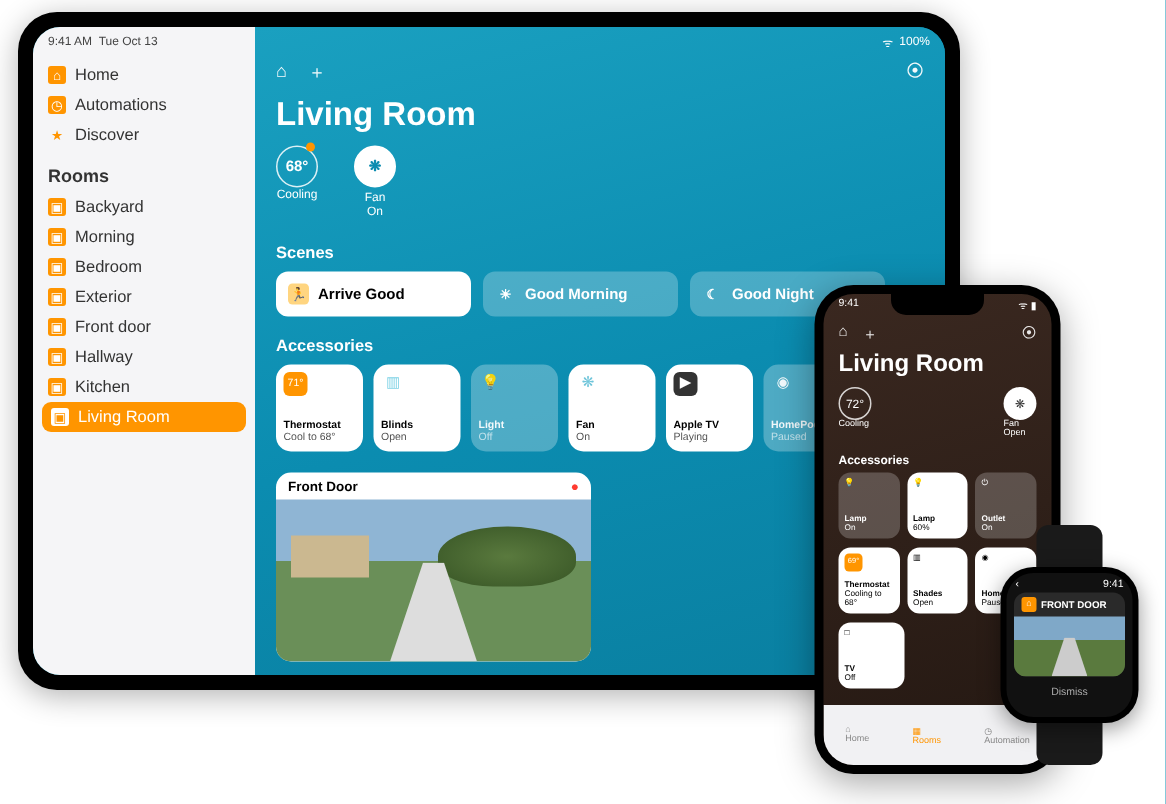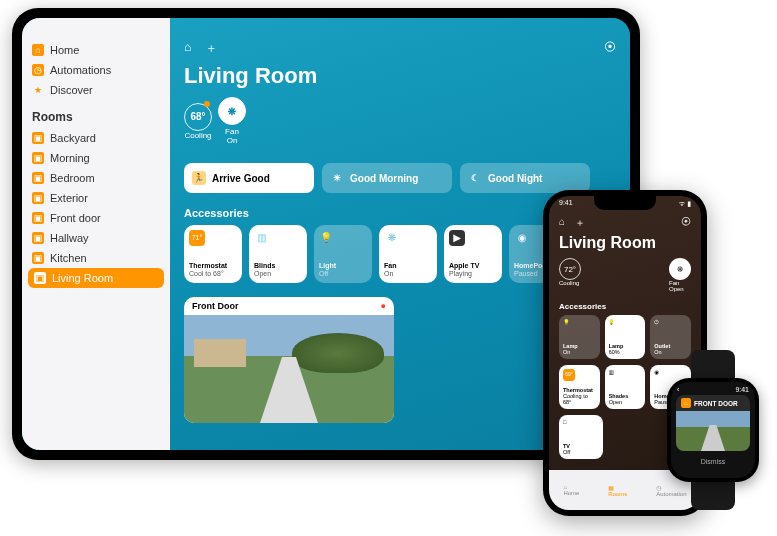--- a/index.html
+++ b/index.html
@@ -18,21 +18,21 @@
   .nav-item.selected { background: #ff9500; color: #fff; border-radius: 6px; margin: 0 6px; padding: 4px 6px; }
   .nav-icon { width: 12px; height: 12px; border-radius: 2px; display: inline-flex; align-items: center; justify-content: center; font-size: 9px; }
   .nav-icon.orange { background: #ff9500; color: #fff; }
   .nav-icon.star { color: #ff9500; }
   .section-hdr { font-weight: 700; font-size: 12px; padding: 10px 10px 4px; }
 
   .main { flex: 1; height: 100%; background: linear-gradient(165deg,#1aa0c0 0%,#0b8cb0 55%,#0a7fa0 100%); color: #fff; padding: 22px 14px 10px 14px; overflow: hidden; }
   .top-icons { display: flex; gap: 14px; font-size: 12px; opacity: .95; }
   .room-title { font-size: 22px; font-weight: 700; margin: 6px 0 8px; }
 
-  .summary { display: flex; gap: 6px; margin-bottom: 18px; font-size: 8px; align-items: center; }
+  .summary { display: flex; gap: 24px; margin-bottom: 18px; font-size: 8px; }
   .sum-item { text-align: center; }
   .sum-circle { width: 28px; height: 28px; border: 1.5px solid rgba(255,255,255,.85); border-radius: 50%; display: flex; align-items: center; justify-content: center; font-weight: 600; font-size: 10px; margin-bottom: 2px; }
   .sum-circle.filled { background: #fff; color: #0b8cb0; border-color: #fff; }
   .sum-dot { width: 6px; height: 6px; background: #ff9500; border-radius: 50%; position: relative; left: 20px; top: -32px; }
 
   .sect-label { font-size: 11px; font-weight: 600; margin: 0 0 6px; }
 
   .scenes { display: flex; flex-wrap: wrap; gap: 8px; margin-bottom: 14px; }
   .scene { width: 130px; height: 30px; border-radius: 8px; display: flex; align-items: center; gap: 6px; padding: 0 8px; font-size: 10px; font-weight: 600; }
   .scene.active { background: #fff; color: #000; }
@@ -86,20 +86,29 @@
   .w-img { height: 40px; background: linear-gradient(#7fa8c8 0%,#7fa8c8 40%,#5a7a3e 40%,#5a7a3e 100%); position: relative; }
   .w-path { position: absolute; bottom: 0; left: 50%; transform: translateX(-50%); width: 24px; height: 26px; background: #ccc; clip-path: polygon(36% 0,64% 0,100% 100%,0 100%); }
   .w-dismiss { text-align: center; padding: 5px 0 0; font-size: 7px; color: #aaa; }
 </style>
 </head>
 <body>
 
 <div class="ipad">
   <div class="ipad-screen">
 
+    <div class="status-bar">
+      <div class="status-left">
+        <span>9:41 AM</span>&nbsp;&nbsp;<span>Tue Oct 13</span>
+      </div>
+      <div class="status-right">
+        <span>ᯤ</span>
+        <span>100%</span>
+      </div>
+    </div>
 
     <div class="sidebar">
       <div class="nav-item">
         <span class="nav-icon orange">⌂</span>
         <span>Home</span>
       </div>
       <div class="nav-item">
         <span class="nav-icon orange">◷</span>
         <span>Automations</span>
       </div>
@@ -158,20 +167,21 @@
           <div class="sum-dot"></div>
           <div style="margin-top:-8px">Cooling</div>
         </div>
         <div class="sum-item">
           <div class="sum-circle filled">❋</div>
           <div style="white-space:pre">Fan
 On</div>
         </div>
       </div>
 
+      <div class="sect-label">Scenes</div>
       <div class="scenes">
         <div class="scene active">
             <span class="scene-ico" style="background:#ffd580">🏃</span>
             <span>Arrive Good</span>
           </div>
         <div class="scene off">
             <span class="scene-ico">☀</span>
             <span>Good Morning</span>
           </div>
         <div class="scene off">

